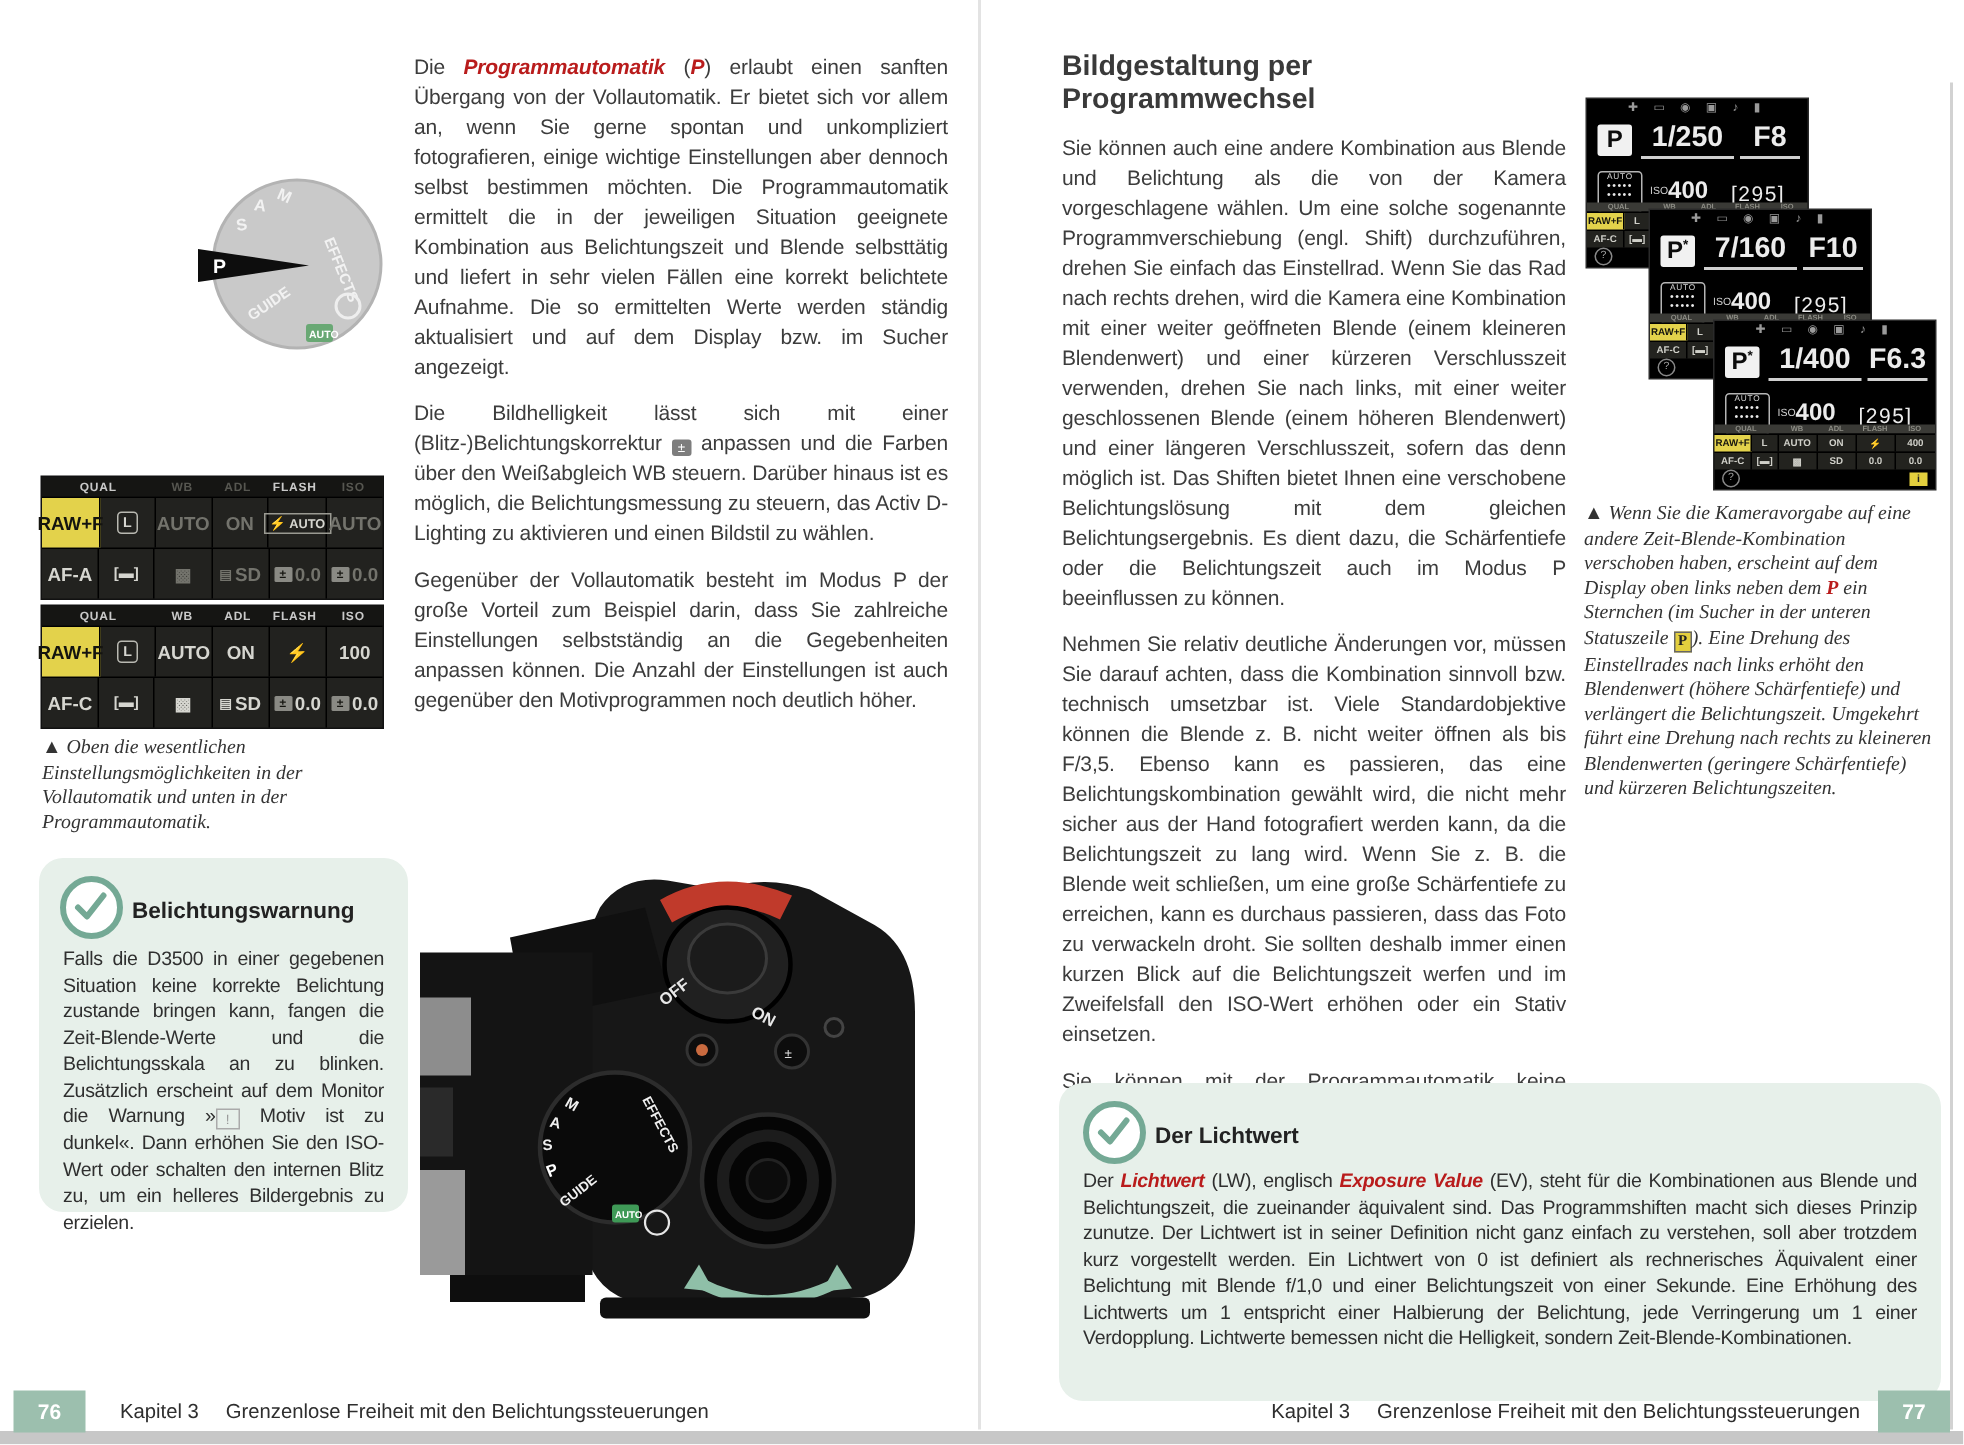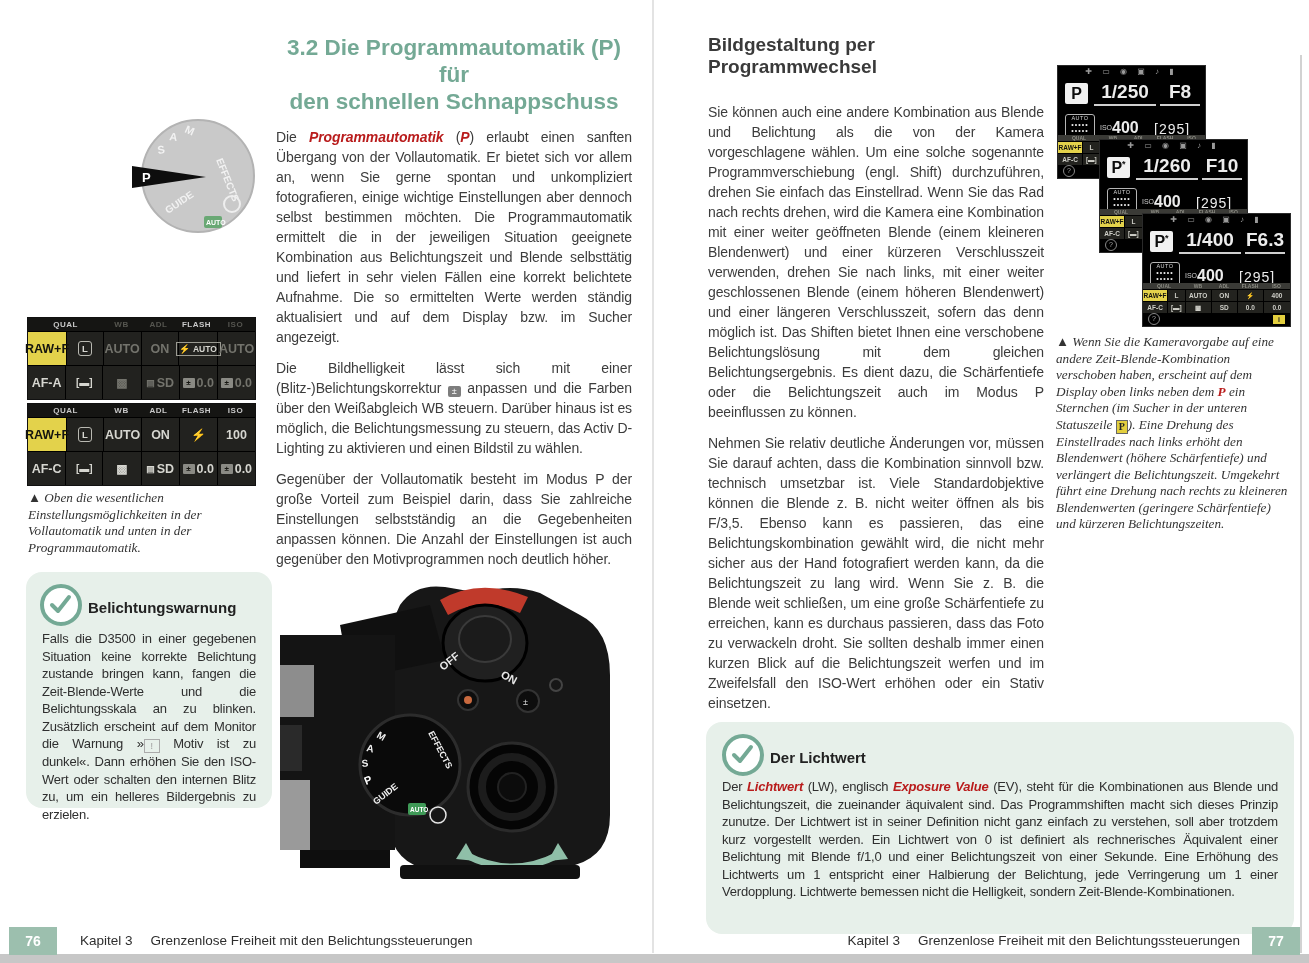--- a/index.html
+++ b/index.html
@@ -5,21 +5,21 @@
   html,body{margin:0;padding:0;background:#fff;}
   .root{position:relative;width:1309px;height:963px;background:#fff;overflow:hidden;
         font-family:"Liberation Sans",sans-serif;color:#3c3c3c;}
   .abs{position:absolute;}
 
   
   .body-text{font-size:14px;line-height:20px;text-align:justify;letter-spacing:-0.1px;}
   .para{margin:0 0 11px 0;}
   .em-teal{color:#b91c1c;font-style:italic;font-weight:bold;}
   .h-left{color:#74a995;font-weight:bold;font-size:22.5px;line-height:27px;text-align:center;margin:0 0 12px 0;}
-  .h-right{color:#3a3a3a;font-weight:bold;font-size:19px;margin:0 0 24px 0;}
+  .h-right{color:#3a3a3a;font-weight:bold;font-size:19px;margin:0 0 10px 0;}
   .caption{font-style:italic;font-size:13.2px;line-height:16.5px;color:#333;font-family:Liberation Serif, serif;}
 
   
   .ec-icon{display:inline-block;width:13px;height:11px;background:#7d7d7d;color:#fff;
            font-size:9px;line-height:11px;text-align:center;border-radius:2px;vertical-align:-1px;font-style:normal;}
   .warn-inline{display:inline-block;min-width:10px;height:12px;border:1px solid #aaa;color:#999;
            font-size:9px;line-height:12px;text-align:center;vertical-align:-1px;padding:0 2px;font-style:normal;}
   .sucher-p{display:inline-block;background:#e3cf3e;color:#222;font-weight:bold;font-style:normal;
            font-size:10px;line-height:12px;padding:0 2px;border:1px solid #666;vertical-align:-1px;}
 
@@ -100,24 +100,20 @@
       <text x="40" y="114" font-size="10" font-weight="bold" fill="#f2f2f2" transform="rotate(-34 40 114)">GUIDE</text>
       <rect x="76" y="116" width="18" height="12" rx="2" fill="#69a874"></rect>
       <text x="78" y="125" font-size="7" font-weight="bold" fill="#fff">AUTO</text>
       <circle cx="104" cy="104" r="8" fill="none" stroke="#eee" stroke-width="2"></circle>
       <polygon points="4,66 4,88 78,77" fill="#0d0d0d"></polygon>
       <text x="14" y="82" font-size="13" font-weight="bold" fill="#fff">P</text>
     </svg>
   </div>
 
   <div class="abs" style="left:276px;top:34px;width:356px;">
-    <div class="h-left">
-      <span>3.2 Die Programmautomatik (P) für</span><br>
-      <span>den schnellen Schnappschuss</span>
-    </div>
     <p class="body-text para"><span>Die </span><span class="em-teal">Programmautomatik</span><span> (</span><span class="em-teal">P</span><span>) erlaubt einen sanften Übergang von der Vollautomatik. Er bietet sich vor allem an, wenn Sie gerne spontan und unkompliziert fotografieren, einige wichtige Einstellungen aber dennoch selbst bestimmen möchten. Die Programmautomatik ermittelt die in der jeweiligen Situation geeignete Kombination aus Belichtungszeit und Blende selbsttätig und liefert in sehr vielen Fällen eine korrekt belichtete Aufnahme. Die so ermittelten Werte werden ständig aktualisiert und auf dem Display bzw. im Sucher angezeigt.</span></p>
     <p class="body-text para"><span>Die Bildhelligkeit lässt sich mit einer (Blitz-)Belichtungskorrektur </span><span class="ec-icon">±</span><span> anpassen und die Farben über den Weißabgleich WB steuern. Darüber hinaus ist es möglich, die Belichtungsmessung zu steuern, das Activ D-Lighting zu aktivieren und einen Bildstil zu wählen.</span></p>
     <p class="body-text para">Gegenüber der Vollautomatik besteht im Modus P der große Vorteil zum Beispiel darin, dass Sie zahlreiche Einstellungen selbstständig an die Gegebenheiten anpassen können. Die Anzahl der Einstellungen ist auch gegenüber den Motivprogrammen noch deutlich höher.</p>
   </div>
 
   <div class="spanel abs" style="left:28px;top:318px;">
     <div class="sp-headers">
       <span class="sp-h" style="width:75px;">QUAL</span>
       <span class="sp-h dim" style="width:37px;">WB</span>
       <span class="sp-h dim" style="width:37px;">ADL</span>
@@ -291,21 +287,21 @@
             <span class="strip-c" style="width:26px;">0.0</span>
             <span class="strip-c" style="width:27px;">0.0</span>
           </div>
       </div>
       <div class="scr-help">?</div>
     </div>
 
     <div class="screen" style="left:42px;top:74px;z-index:2;">
       <div class="scr-status">✚ ▭ ◉ ▣ ♪ ▮</div>
       <div class="p-badge"><span>P</span><sup>*</sup></div>
-      <div class="scr-shutter">1/260</div>
+      <div class="scr-shutter">7/160</div>
       <div class="scr-aperture">F10</div>
       <div class="af-box">
           <div class="af-label">AUTO</div>
           <div class="af-dots">•••••<br>•••••</div>
         </div>
       <div class="scr-iso"><span class="iso-label">ISO</span><span class="iso-val">400</span></div>
       <div class="scr-frames">[295]</div>
       <div class="scr-strip">
         <div class="strip-head">
             <span style="width:42px;">QUAL</span>

